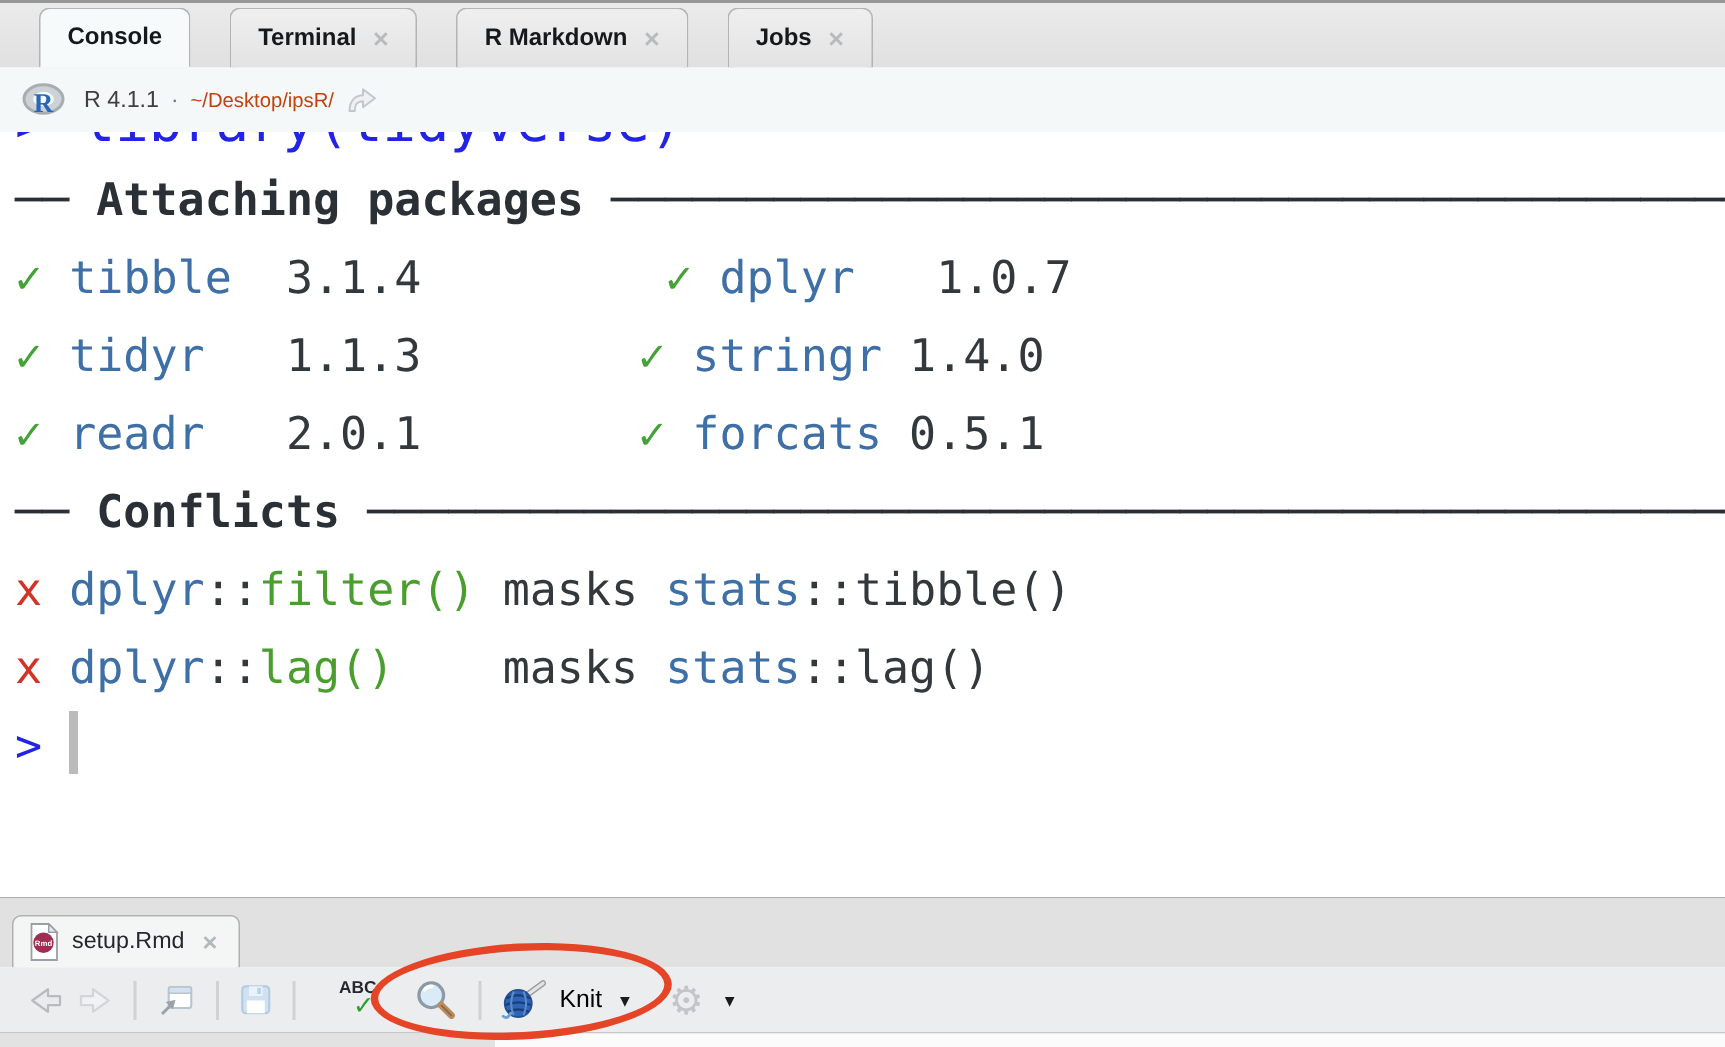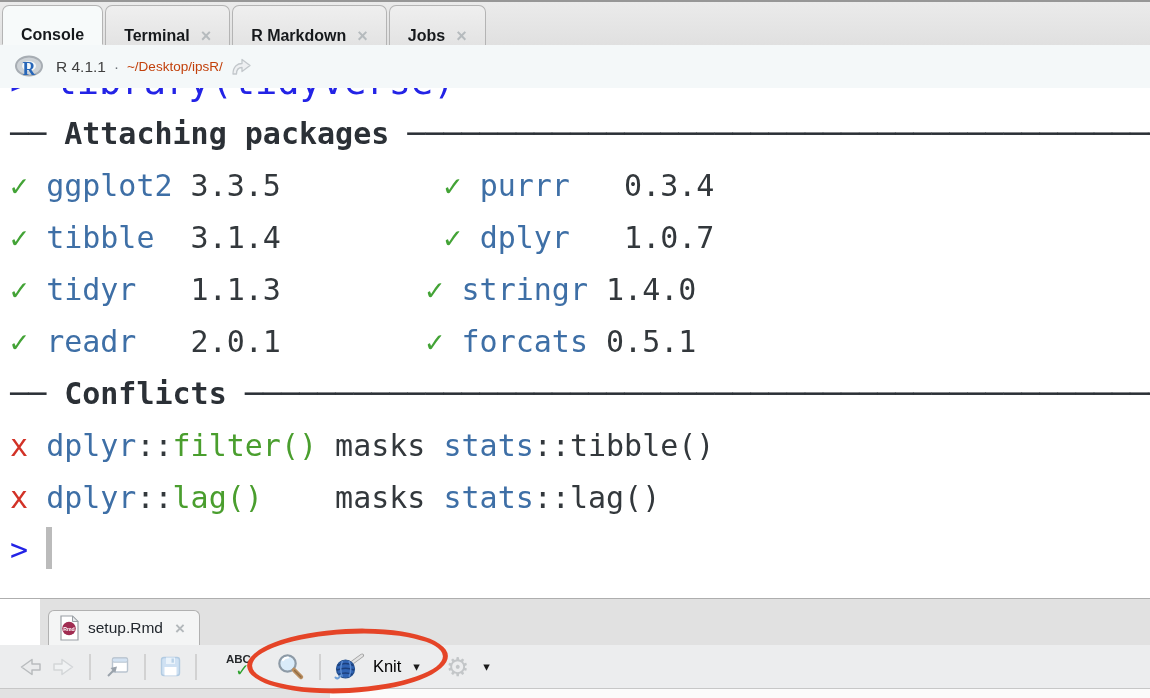--- a/index.html
+++ b/index.html
@@ -10,25 +10,25 @@
     background:#ffffff;
   }
 
   
   .top-tabbar {
     height:45px; background:linear-gradient(#ebebeb,#e0e0e0);
     border-top:2px solid #979797;
     display:flex; align-items:flex-end; padding-left:2px;
   }
   .tab {
-    height:40px; display:flex; align-items:flex-end; padding:0 18px;
+    height:40px; display:flex; align-items:center; padding:0 18px;
     border:1px solid #b4b4b4; border-bottom:none;
     border-radius:7px 7px 0 0; margin-right:2px;
     background:linear-gradient(#efefef,#e3e3e3);
-    font-size:16px; font-weight:bold; color:#16191c; cursor:default;
+    font-size:16px; font-weight:bold; color:#16191c; cursor:default;margin-left:24px;
   }
   .tab.active { background:#f7fafa; border-bottom:1px solid #f7fafa; }
   .tab .close-x { margin-left:11px; color:#b6bbbe; font-size:18px; font-weight:bold; line-height:1; }
 
   .version-strip {
     height:43px; background:#f4f8f9; display:flex; align-items:center; padding-left:14px;
   }
   .version-strip .rver { font-size:15.5px; color:#404040; margin-left:12px; }
   .version-strip .dot { margin:0 8px; color:#6a7077; font-size:15px; }
   .version-strip .wd { font-size:13.5px; color:#c2410c; }
@@ -52,21 +52,21 @@
   .seg-hdr { color:var(--hdr-dark); font-weight:bold; }
   .cursor-bar {
     display:inline-block; width:6px; height:42px; vertical-align:-9px;
     background:var(--cursor-gray);
   }
 
   
   .editor-pane { border-top:1px solid #aeaeae; }
   .editor-tabbar {
     height:46px; background:#e1e1e1;
-    display:flex; align-items:flex-end; padding-left:8px;margin-left:40px;
+    display:flex; align-items:flex-end; padding-left:8px;
   }
   .editor-tab {
     height:35px; display:flex; align-items:center; padding:0 14px 0 10px;
     background:#f4f5f5; border:1px solid #b1b1b1; border-bottom:none;
     border-radius:6px 6px 0 0; font-size:15.5px; color:#23282e; cursor:default;
   }
   .editor-tab .close-x { margin-left:12px; color:#b3b8bb; font-size:17px; font-weight:bold; line-height:1; }
   .editor-tab .tab-label { margin-left:8px; }
 
   .editor-toolbar {
@@ -127,21 +127,20 @@
       <span class="dot">·</span>
       <span class="wd">~/Desktop/ipsR/</span>
       <svg class="share" width="24" height="20" viewBox="0 0 24 20">
         <path d="M4,17 C4,9 9,6.5 13,6.5 L13,2.5 L21,8.5 L13,14.5 L13,10.5 C9.5,10.5 7.5,12 7.5,17 Z" fill="#eef0f2" stroke="#c2c7cb" stroke-width="1.3" stroke-linejoin="round"></path>
       </svg>
     </div>
 
     <div class="console-output">
         <div class="cline clipped"><span class="clip-inner"><span class="seg-cmd">&gt; library(tidyverse)</span></span></div>
         <div class="cline"><span class="seg-hdr">── </span><span class="seg-hdr">Attaching packages</span><span class="seg-hdr"> ────────────────────────────────────────────</span></div>
-        <div class="cline"><span class="seg-chk">✓</span><span class="seg-txt"> </span><span class="seg-pkg">ggplot2</span><span class="seg-txt"> 3.3.5</span><span class="seg-txt">         </span><span class="seg-chk">✓</span><span class="seg-txt"> </span><span class="seg-pkg">purrr</span><span class="seg-txt">   0.3.4</span></div>
         <div class="cline"><span class="seg-chk">✓</span><span class="seg-txt"> </span><span class="seg-pkg">tibble</span><span class="seg-txt">  3.1.4</span><span class="seg-txt">         </span><span class="seg-chk">✓</span><span class="seg-txt"> </span><span class="seg-pkg">dplyr</span><span class="seg-txt">   1.0.7</span></div>
         <div class="cline"><span class="seg-chk">✓</span><span class="seg-txt"> </span><span class="seg-pkg">tidyr</span><span class="seg-txt">   1.1.3</span><span class="seg-txt">        </span><span class="seg-chk">✓</span><span class="seg-txt"> </span><span class="seg-pkg">stringr</span><span class="seg-txt"> 1.4.0</span></div>
         <div class="cline"><span class="seg-chk">✓</span><span class="seg-txt"> </span><span class="seg-pkg">readr</span><span class="seg-txt">   2.0.1</span><span class="seg-txt">        </span><span class="seg-chk">✓</span><span class="seg-txt"> </span><span class="seg-pkg">forcats</span><span class="seg-txt"> 0.5.1</span></div>
         <div class="cline"><span class="seg-hdr">── </span><span class="seg-hdr">Conflicts</span><span class="seg-hdr"> ──────────────────────────────────────────────────────</span></div>
         <div class="cline"><span class="seg-err">x</span><span class="seg-txt"> </span><span class="seg-pkg">dplyr</span><span class="seg-txt">::</span><span class="seg-fn">filter()</span><span class="seg-txt"> masks </span><span class="seg-pkg">stats</span><span class="seg-txt">::tibble()</span></div>
         <div class="cline"><span class="seg-err">x</span><span class="seg-txt"> </span><span class="seg-pkg">dplyr</span><span class="seg-txt">::</span><span class="seg-fn">lag()</span><span class="seg-txt">    masks </span><span class="seg-pkg">stats</span><span class="seg-txt">::lag()</span></div>
         <div class="cline"><span class="seg-cmd">&gt; </span><span class="cursor-bar"></span></div>
       </div>
   </div>
 

